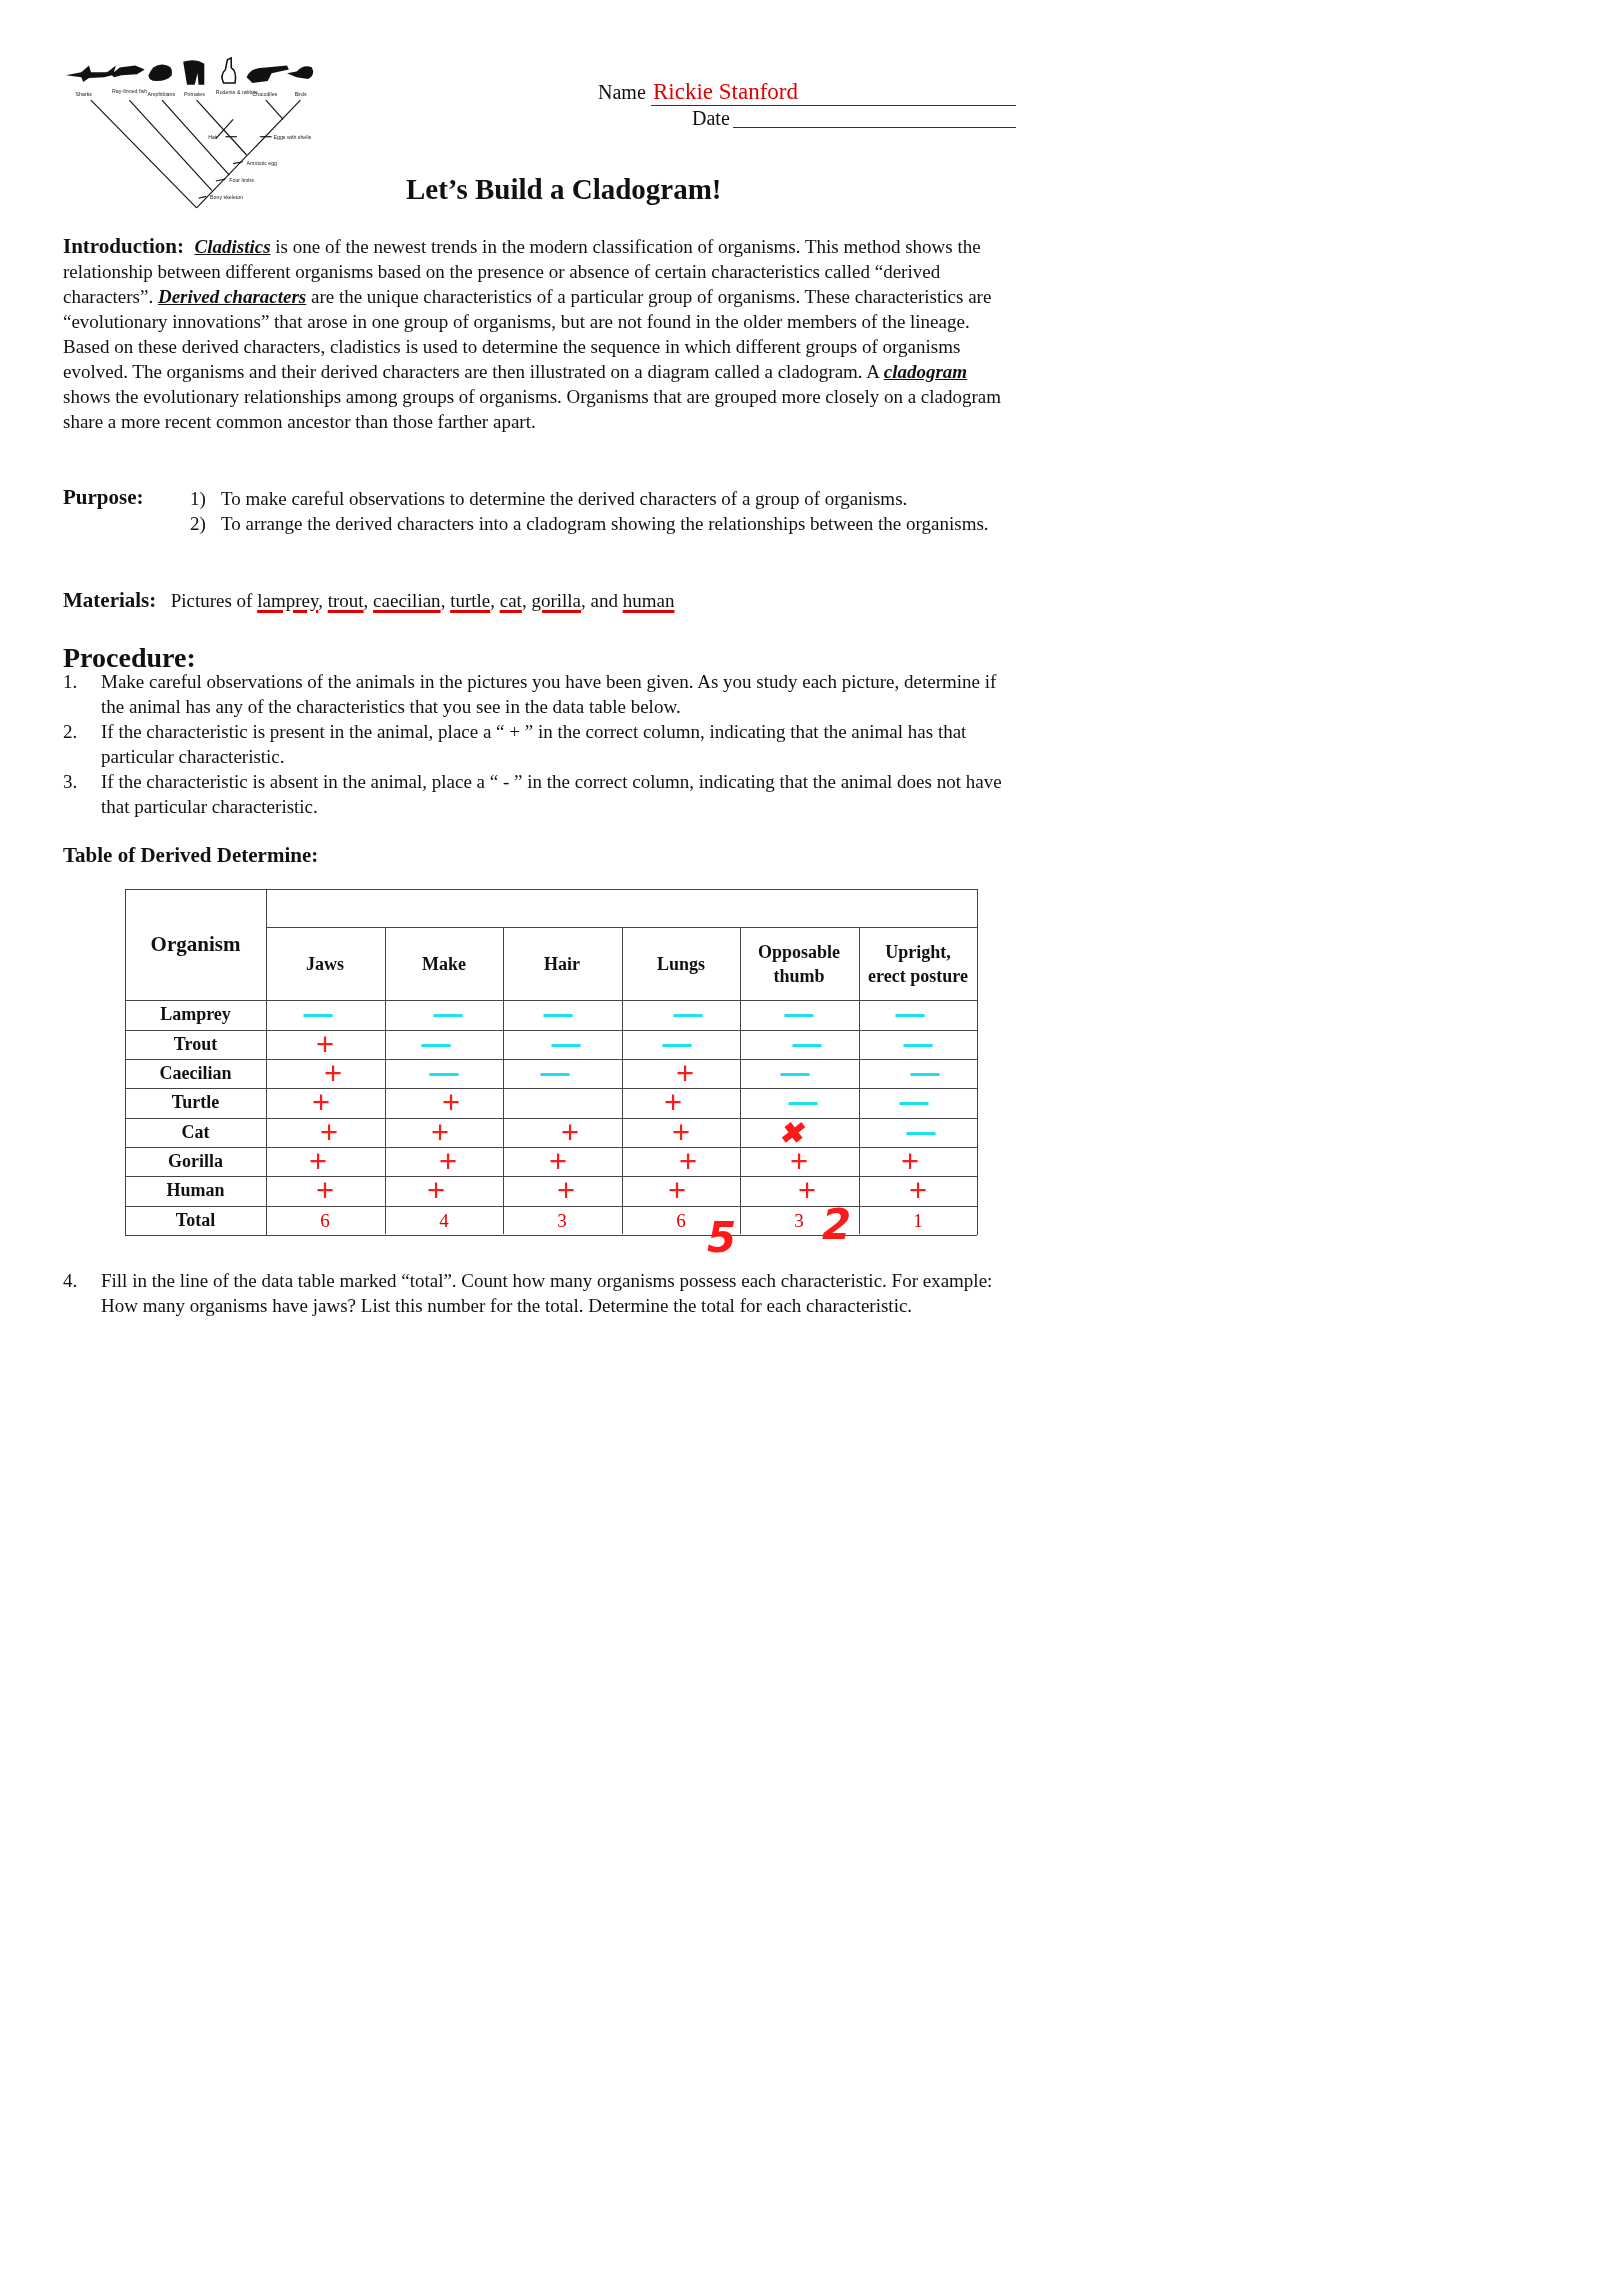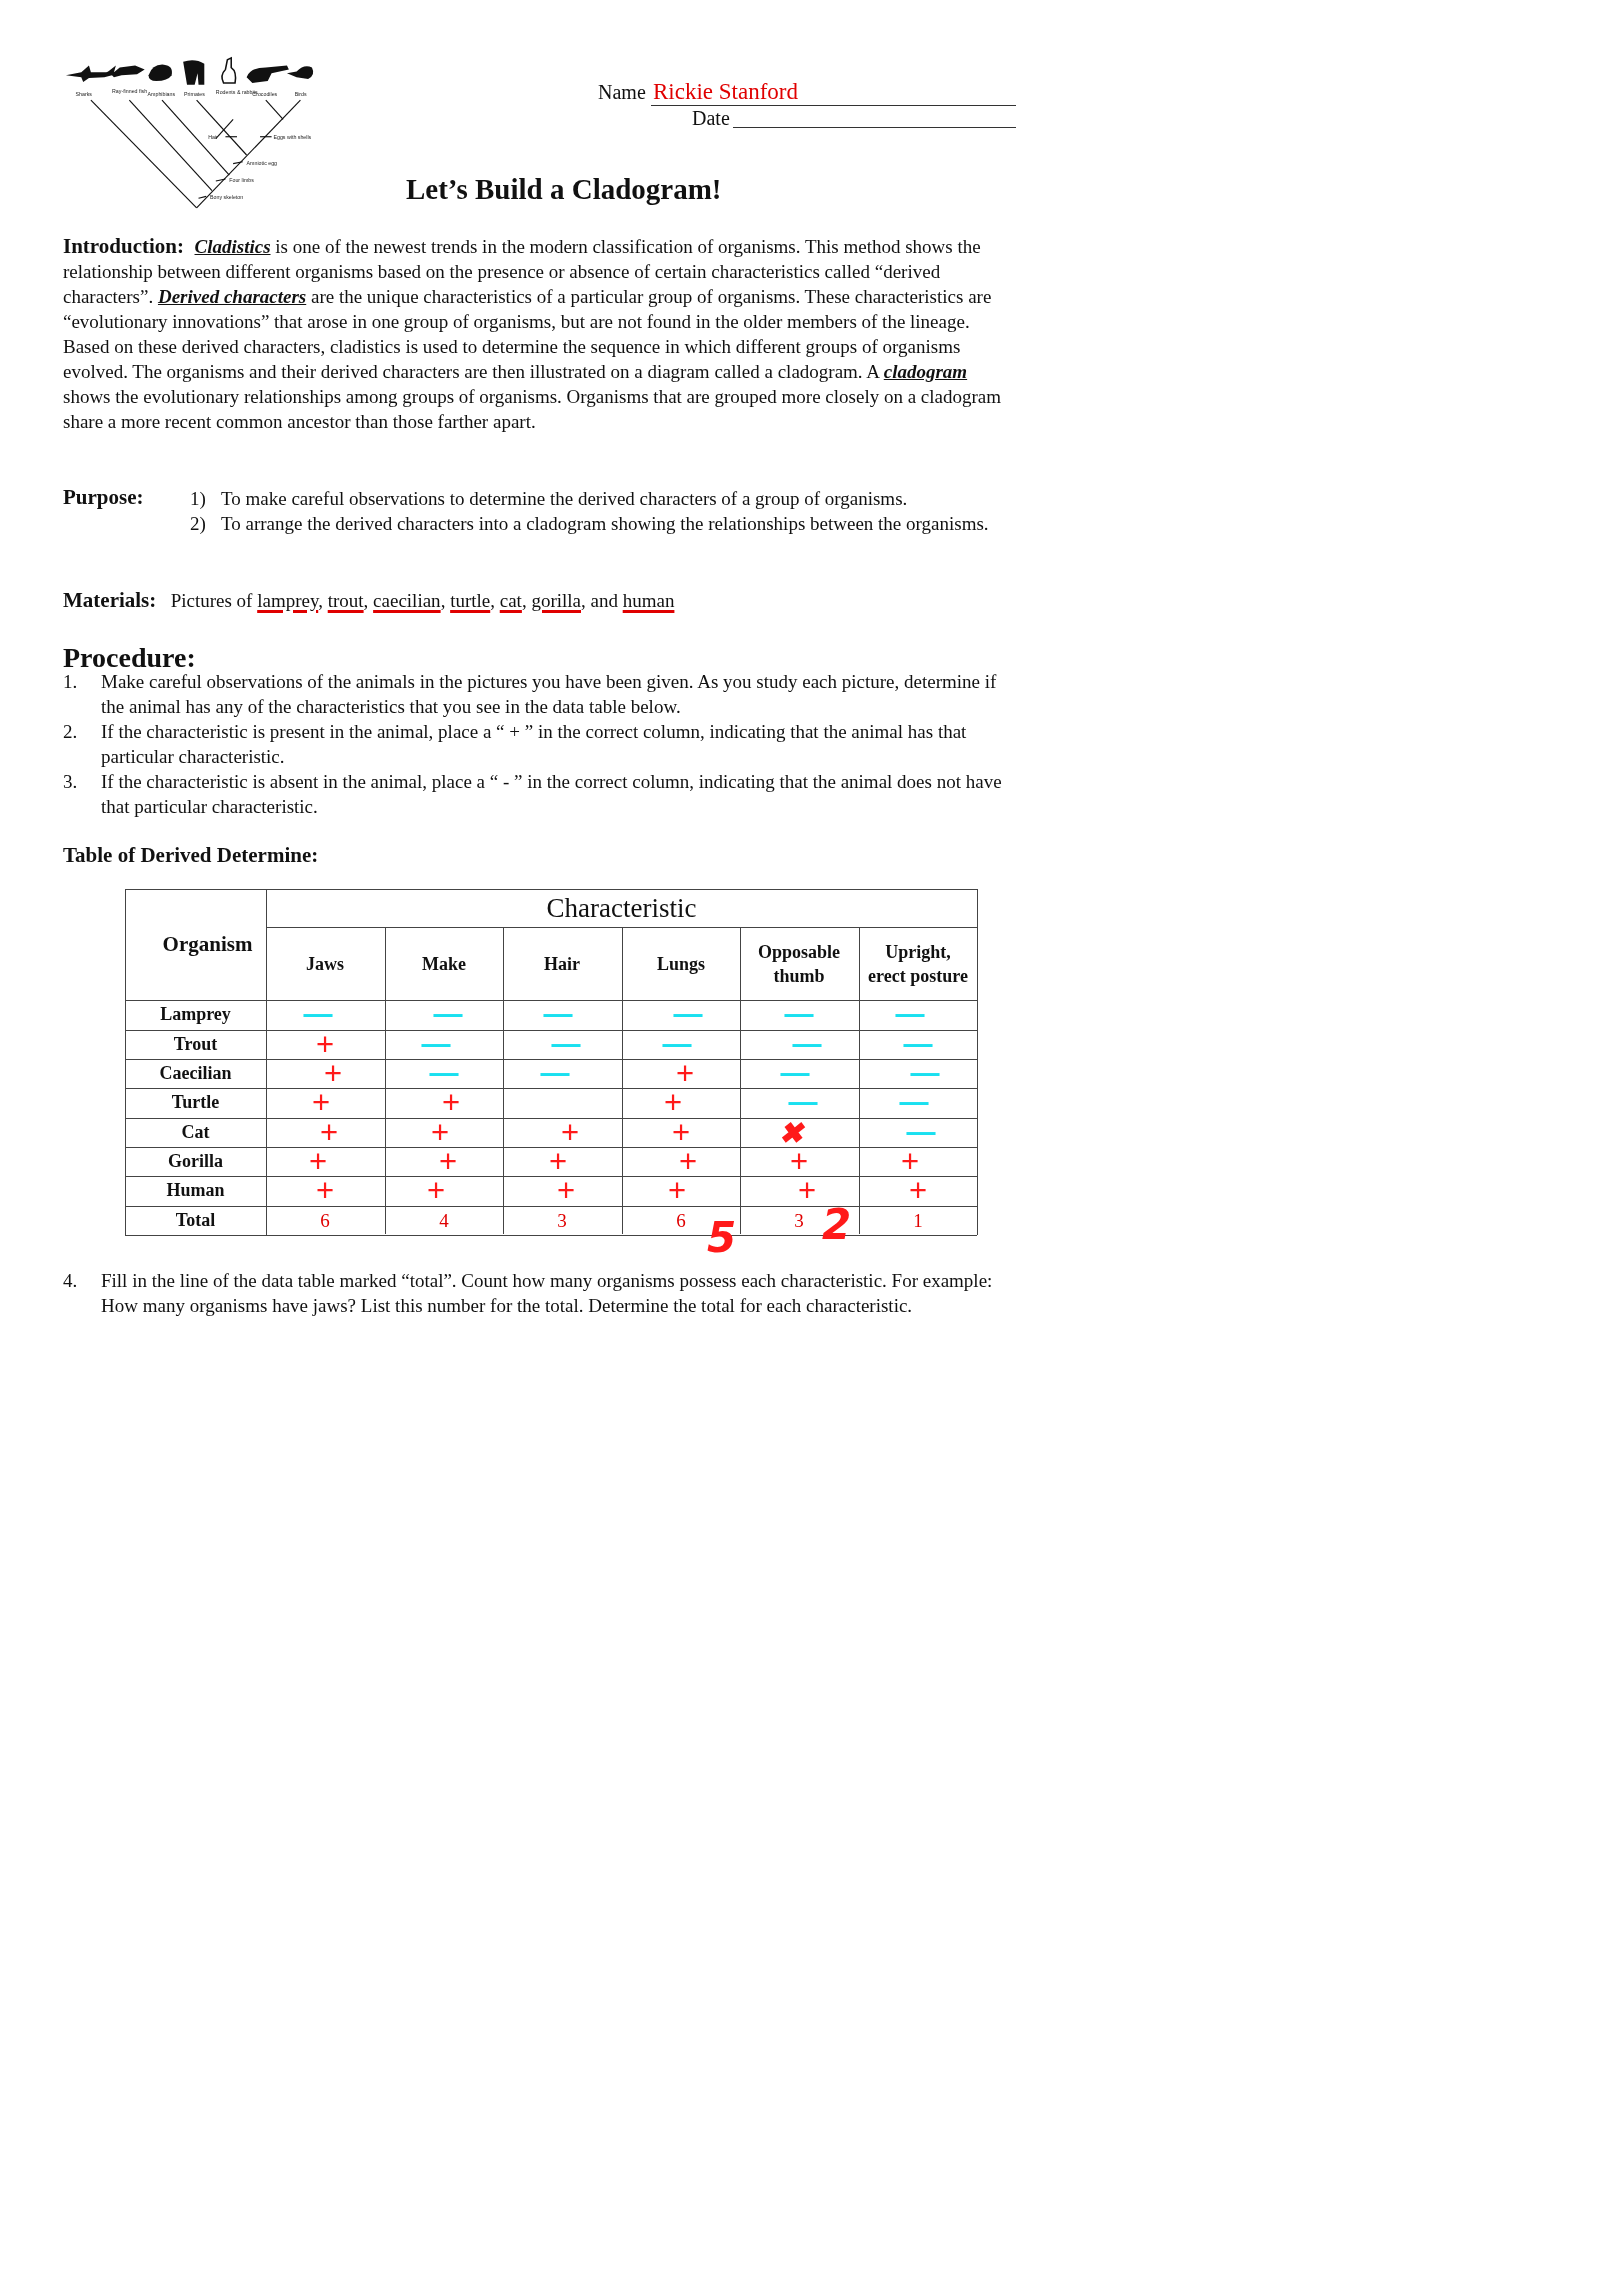--- a/index.html
+++ b/index.html
@@ -169,22 +169,21 @@
     <div class="vline" style="left: 615px; top: 38px; height: 307px;"></div>
     <div class="vline" style="left: 734px; top: 38px; height: 307px;"></div>
     <div class="hline" style="left: 0px; top: 111px; width: 852px;"></div>
     <div class="hline" style="left: 0px; top: 141px; width: 852px;"></div>
     <div class="hline" style="left: 0px; top: 170px; width: 852px;"></div>
     <div class="hline" style="left: 0px; top: 199px; width: 852px;"></div>
     <div class="hline" style="left: 0px; top: 229px; width: 852px;"></div>
     <div class="hline" style="left: 0px; top: 258px; width: 852px;"></div>
     <div class="hline" style="left: 0px; top: 287px; width: 852px;"></div>
     <div class="hline" style="left: 0px; top: 317px; width: 852px;"></div>
-    <div class="cell hdr-big" style="left: 141px; top: 0px; width: 711px; height: 38px;">Characteristic</div>
-    <div class="cell hdr-org" style="left: 12px; top: 0px; width: 141px; height: 111px;">Organism</div>
+    <div class="cell hdr-org" style="left: 0px; top: 0px; width: 141px; height: 111px;">Organism</div>
     <div class="cell hdr-col" style="left: 141px; top: 38px; width: 118px; height: 73px; padding: 0px 5.8px;">Jaws</div>
     <div class="cell hdr-col" style="left: 260px; top: 38px; width: 118px; height: 73px; padding: 0px 5.8px;">Make</div>
     <div class="cell hdr-col" style="left: 378px; top: 38px; width: 118px; height: 73px; padding: 0px 5.8px;">Hair</div>
     <div class="cell hdr-col" style="left: 497px; top: 38px; width: 118px; height: 73px; padding: 0px 5.8px;">Lungs</div>
     <div class="cell hdr-col" style="left: 615px; top: 38px; width: 118px; height: 73px; padding: 0px 5.8px;">Opposable thumb</div>
     <div class="cell hdr-col" style="left: 734px; top: 38px; width: 118px; height: 73px; padding: 0px 5.8px;">Upright, erect posture</div>
     <div class="cell org-name" style="left: 0px; top: 111px; width: 141px; height: 29px;">Lamprey</div>
     <div class="cell mark-minus" style="left: 134px; top: 111px; width: 118px; height: 29px;">—</div>
     <div class="cell mark-minus" style="left: 264px; top: 111px; width: 118px; height: 29px;">—</div>
     <div class="cell mark-minus" style="left: 374px; top: 111px; width: 118px; height: 29px;">—</div>

